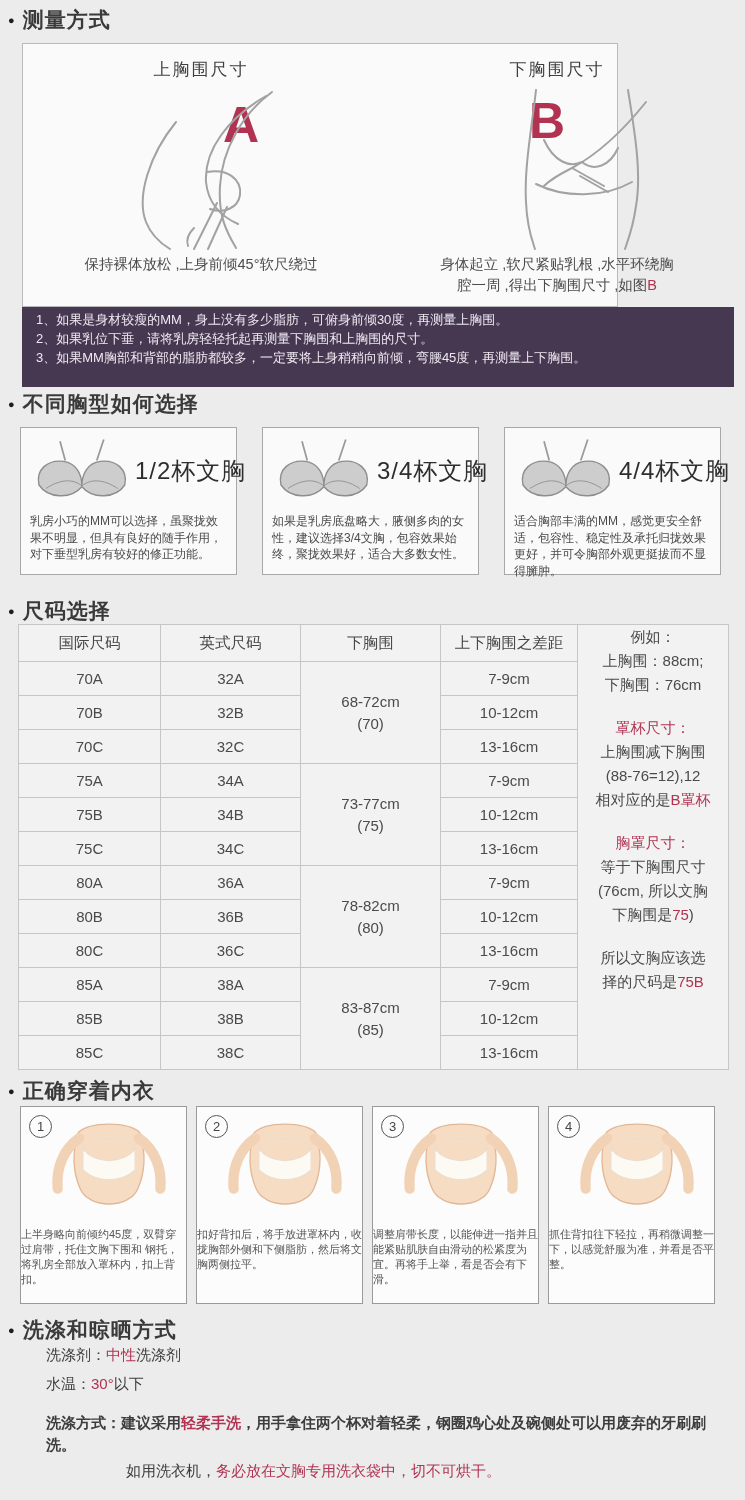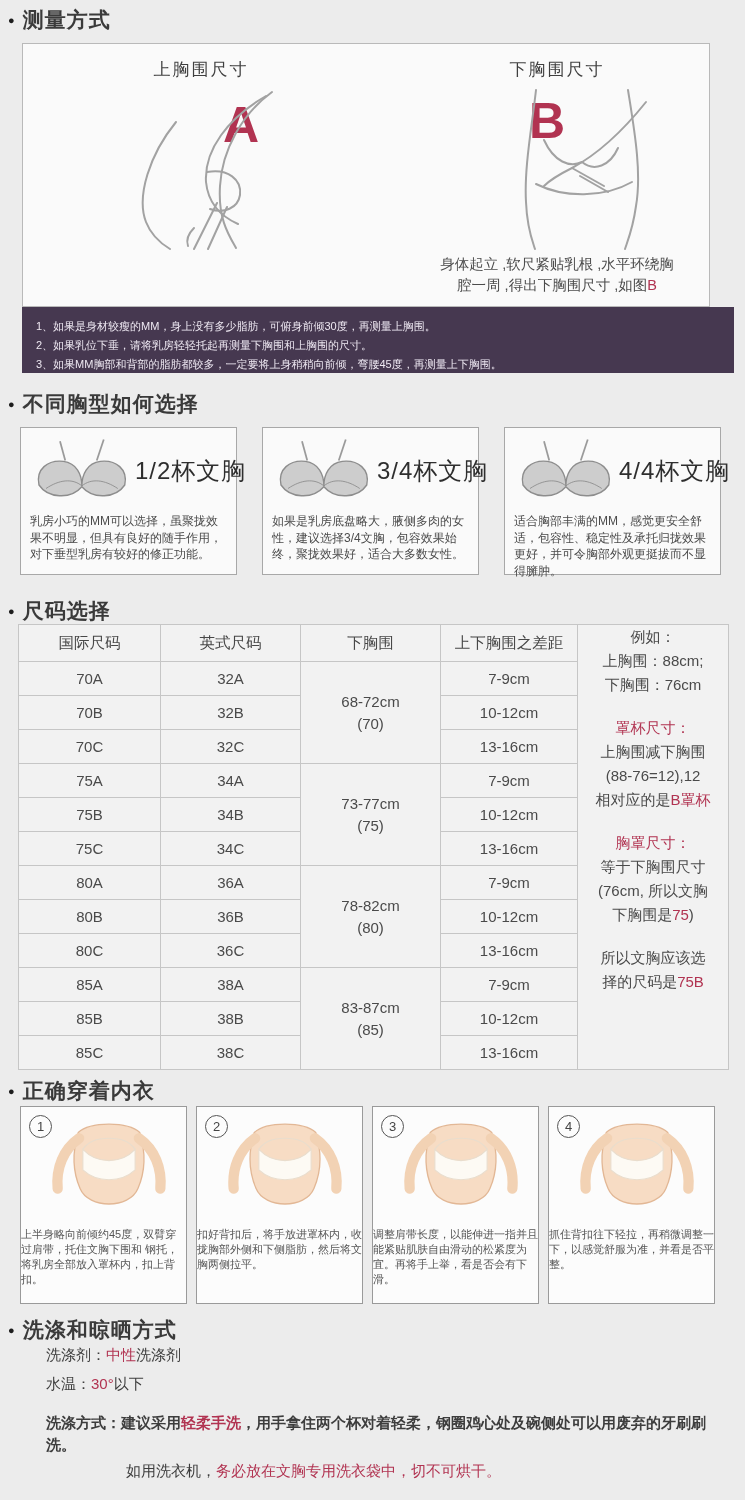--- a/index.html
+++ b/index.html
@@ -16,39 +16,39 @@
   
   .sec-title{
     position:absolute;left:8px;
     font-size:21px;font-weight:600;color:#3a3a3a;
     display:flex;align-items:center;letter-spacing:1px;
   }
   .sec-title .bullet{font-size:11px;margin-right:7px;color:#1d1d1d;}
 
   
   #measure-box{
-    position:absolute;left:22px;top:43px;width:688px;height:264px;
+    position:absolute;left:22px;top:43px;width:596px;height:264px;
     background:#fafafa;border:1px solid #b9b9b9;box-sizing:border-box;
   }
   .m-half{position:absolute;top:0;width:356px;height:100%;}
   .m-half.left{left:0;} .m-half.right{left:356px;}
   .m-head{position:absolute;top:14px;width:100%;text-align:center;
     font-size:17px;color:#3f3f3f;letter-spacing:2px;}
   .m-letter{position:absolute;font-size:50px;font-weight:bold;color:var(--accent,#a22c4c);}
   .m-half.left .m-letter{left:200px;top:52px;}
   .m-half.right .m-letter{left:150px;top:48px;}
   .m-fig{position:absolute;left:53px;top:44px;width:250px;height:162px;}
   .m-caption{position:absolute;top:210px;width:100%;text-align:center;
     font-size:14.5px;line-height:21px;color:#4c4c4c;}
 
   
   #notes-box{
-    position:absolute;left:22px;top:307px;width:712px;height:66px;
+    position:absolute;left:22px;top:307px;width:712px;height:80px;
     background:var(--notes-bg,#463850);box-sizing:border-box;
-    padding:10px 14px;color:#eee8f2;font-size:11px;line-height:19px;
+    padding:3px 14px;color:#eee8f2;font-size:13px;line-height:19px;
   }
 
   
   #cups-row{position:absolute;left:20px;top:427px;display:flex;gap:25px;}
   .cup-card{
     width:217px;height:148px;background:#fafafa;border:1px solid #a8a8a8;
     box-sizing:border-box;position:relative;
   }
   .cup-top{display:flex;align-items:center;height:78px;padding:4px 6px 0 6px;}
   .cup-icon{width:108px;height:70px;flex:none;}
@@ -111,20 +111,21 @@
       <svg class="m-fig" viewBox="0 0 250 162">
         <path class="ln" d="M196,4 C166,26 146,62 144,98 C142,130 152,146 160,160"></path>
         <path class="ln" d="M100,34 C74,66 60,108 70,134 C75,147 84,155 94,161"></path>
         <path class="ln" d="M190,8 C152,30 128,62 130,94 C132,114 144,128 162,136"></path>
         <path class="ln" d="M131,84 C152,80 166,92 164,107 C162,120 148,126 134,121"></path>
         <path class="ln" d="M141,115 L118,161"></path>
         <path class="ln" d="M151,119 L132,161"></path>
         <path class="ln" d="M118,140 C112,146 110,152 112,158"></path>
       </svg>
       <div class="m-caption">
+          <div class="seg-line"><span>保持裸体放松 ,上身前倾45°软尺绕过</span></div>
         </div>
     </div>
     <div class="m-half right">
       <div class="m-head">下胸围尺寸</div>
       <div class="m-letter">B</div>
       <svg class="m-fig" viewBox="0 0 250 162">
         <path class="ln" d="M104,2 C100,38 92,80 94,114 C95,140 100,152 103,161"></path>
         <path class="ln" d="M196,2 C202,40 210,84 204,118 C201,140 196,152 193,161"></path>
         <path class="ln" d="M112,52 C122,74 138,80 150,74"></path>
         <path class="ln" d="M150,74 C162,84 178,78 186,60"></path>

